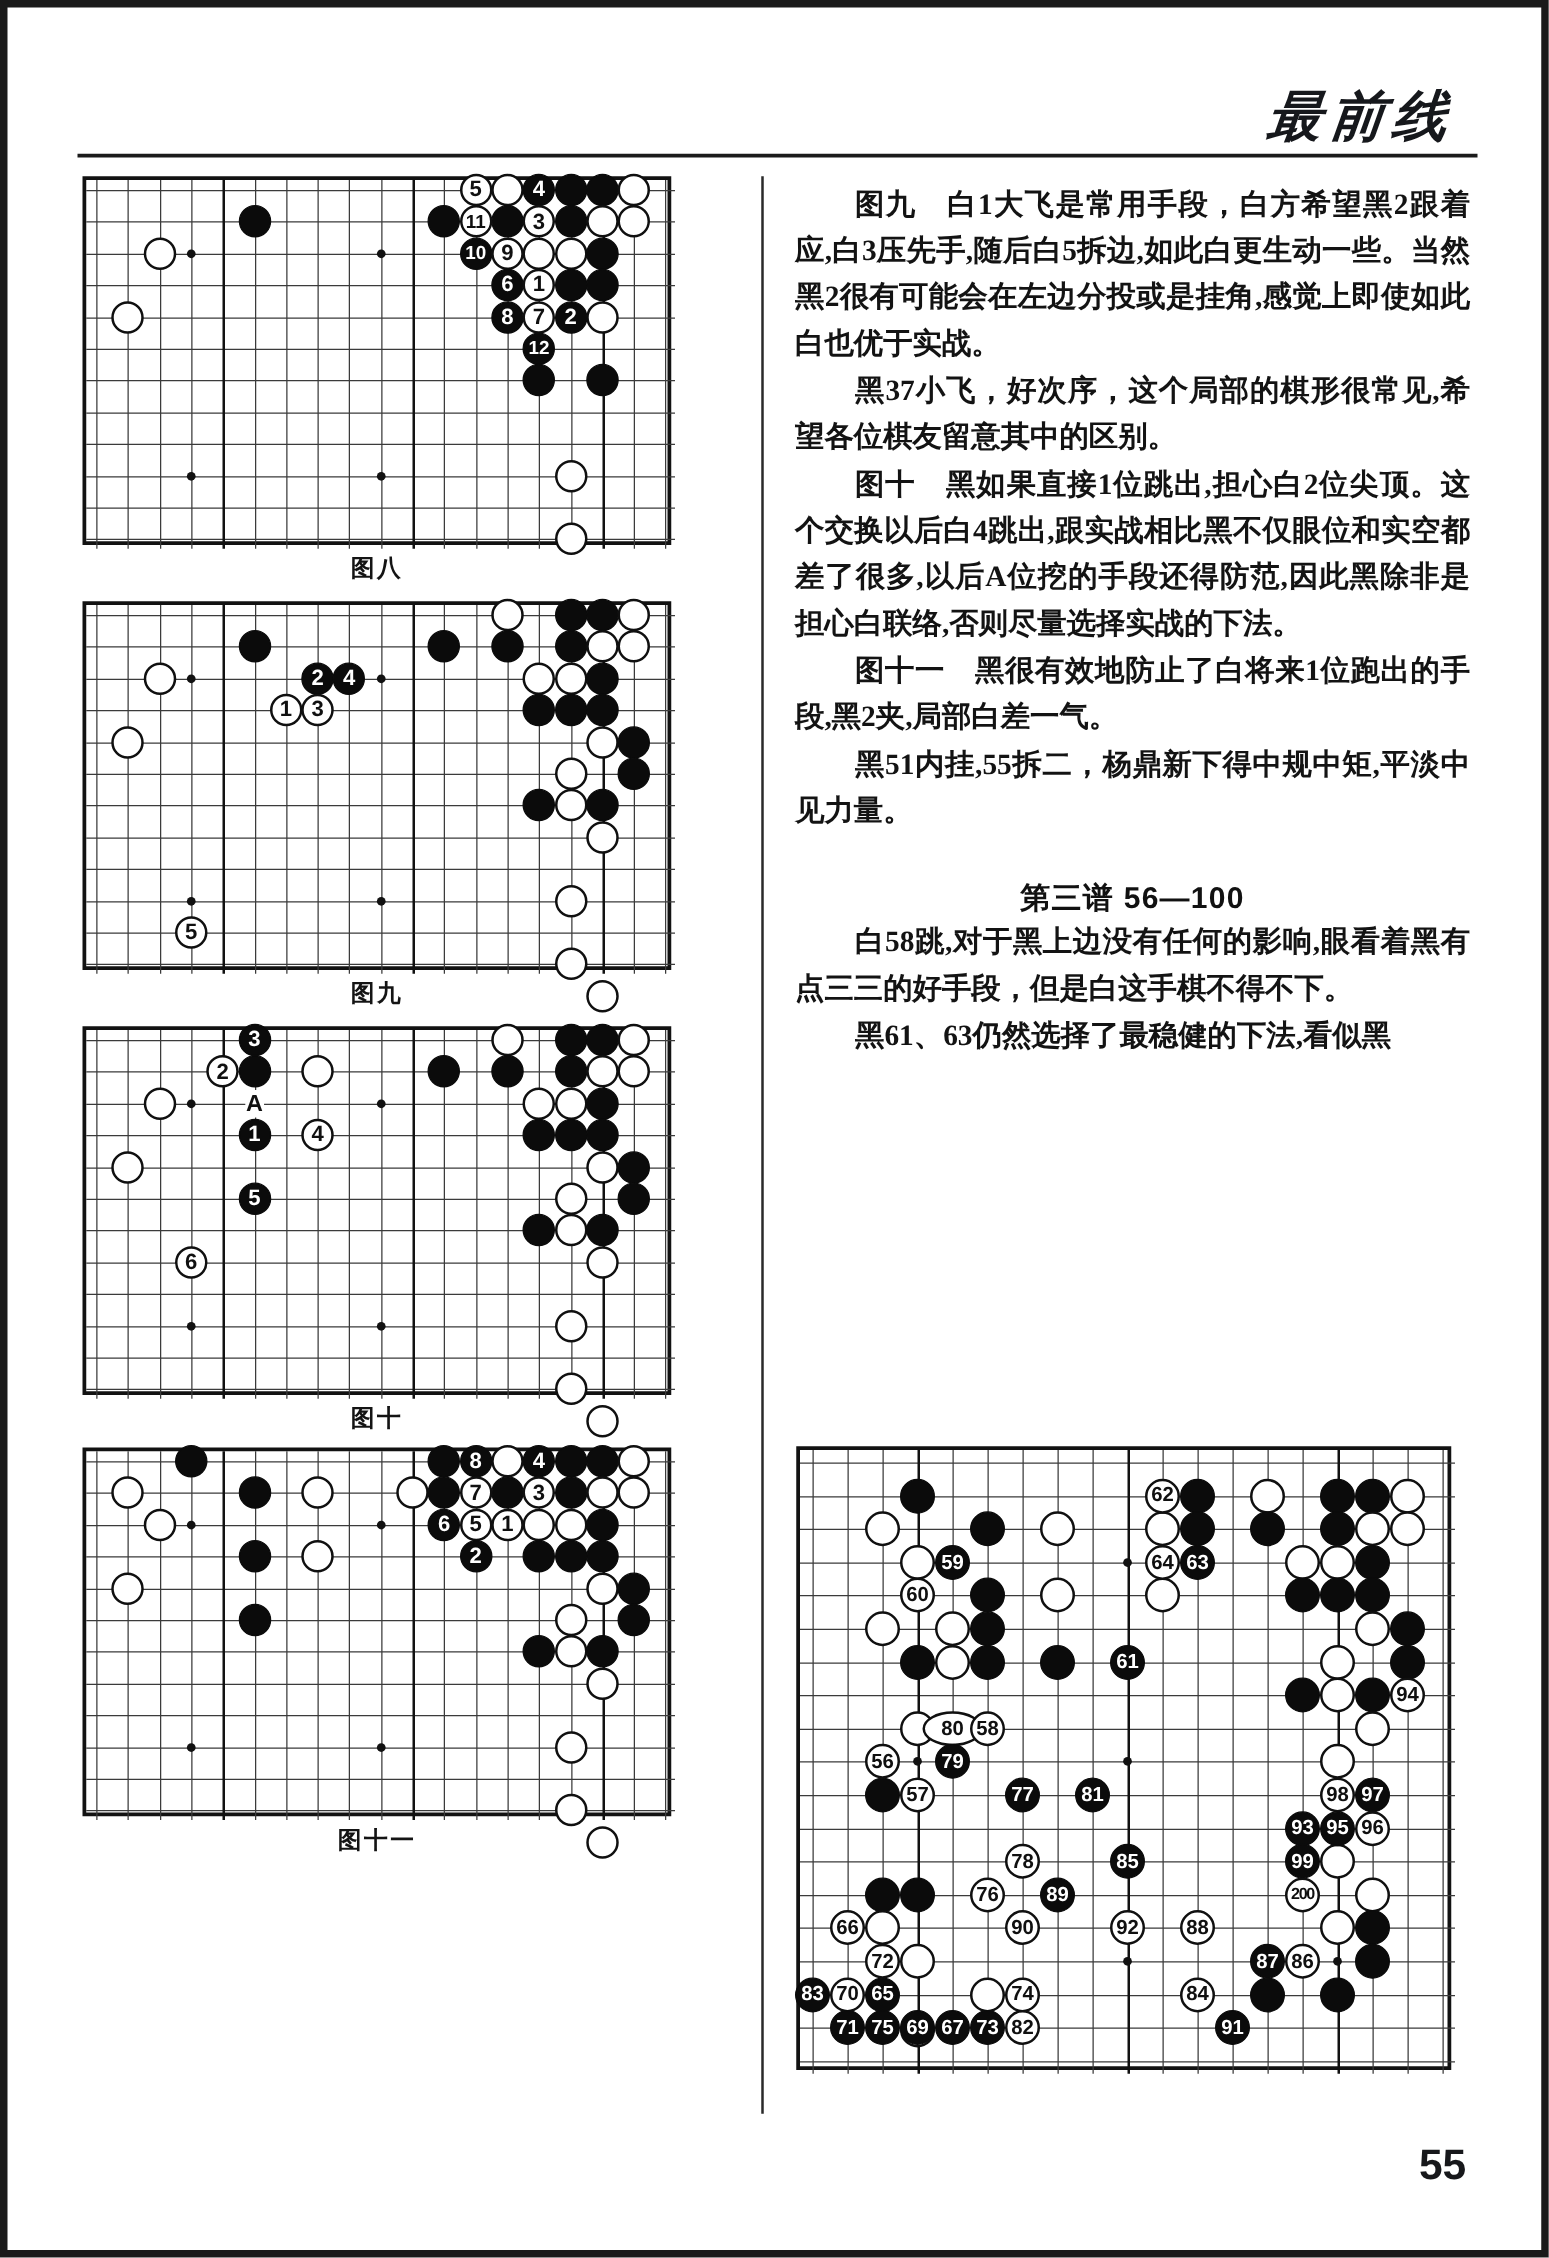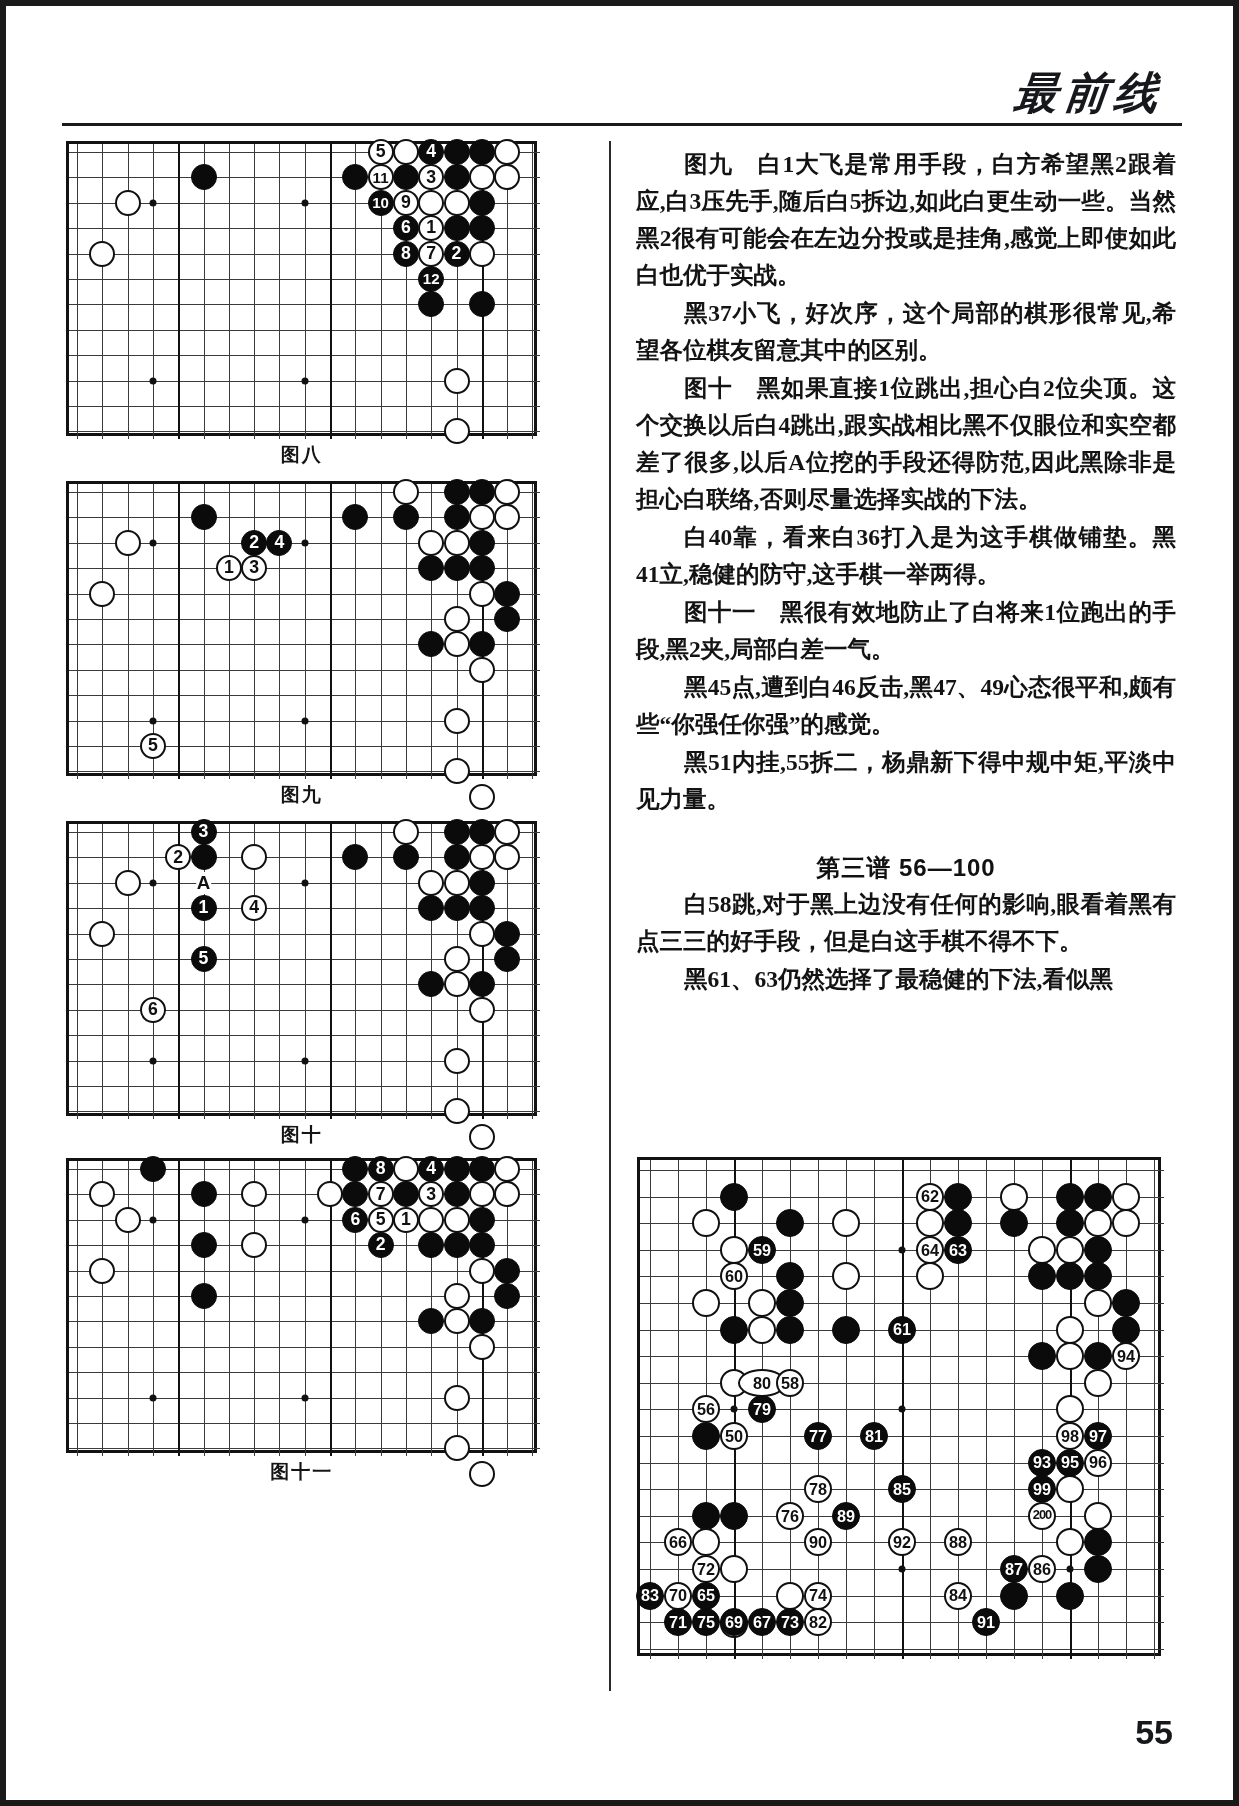--- a/index.html
+++ b/index.html
@@ -462,23 +462,21 @@
           <div class="stone w" style="width: 26px; height: 26px; left: 412.8px; top: 312.8px; z-index: 3;"></div>
         </div>
         <div class="caption" style="top: 301.4px; width: 471.4px;">图十一</div>
       </div>
     </div>
 
   <div class="textcol">
     <p class="para">图九　白1大飞是常用手段，白方希望黑2跟着应,白3压先手,随后白5拆边,如此白更生动一些。当然黑2很有可能会在左边分投或是挂角,感觉上即使如此白也优于实战。</p>
     <p class="para">黑37小飞，好次序，这个局部的棋形很常见,希望各位棋友留意其中的区别。</p>
     <p class="para">图十　黑如果直接1位跳出,担心白2位尖顶。这个交换以后白4跳出,跟实战相比黑不仅眼位和实空都差了很多,以后A位挖的手段还得防范,因此黑除非是担心白联络,否则尽量选择实战的下法。</p>
-    <p class="para">白40靠，看来白36打入是为这手棋做铺垫。黑41立,稳健的防守,这手棋一举两得。</p>
     <p class="para">图十一　黑很有效地防止了白将来1位跑出的手段,黑2夹,局部白差一气。</p>
-    <p class="para">黑45点,遭到白46反击,黑47、49心态很平和,颇有些“你强任你强”的感觉。</p>
     <p class="para">黑51内挂,55拆二，杨鼎新下得中规中矩,平淡中见力量。</p>
     <div class="section-title">第三谱 56—100</div>
     <p class="para normal">白58跳,对于黑上边没有任何的影响,眼看着黑有点三三的好手段，但是白这手棋不得不下。</p>
     <p class="para normal">黑61、63仍然选择了最稳健的下法,看似黑</p>
   </div>
 
   <div id="main-diagram-host">
       <div class="diagram-wrap" style="left: 631px; top: 1151px;">
         <div class="board" style="width: 524px; height: 498.8px;">
           <div class="gline h" style="left: 0px; top: 10px; width: 524px;"></div>
@@ -575,21 +573,21 @@
           <div class="stone b" style="width: 28px; height: 28px; left: 458px; top: 196.2px; z-index: 3;"></div>
           <div class="stone w" style="width: 28px; height: 28px; left: 486px; top: 196.2px; font-size: 16.24px; z-index: 5;">94</div>
           <div class="stone w" style="width: 28px; height: 28px; left: 94px; top: 222.8px; z-index: 3;"></div>
           <div class="stone w" style="width: 48px; height: 28px; left: 122px; top: 222.8px; font-size: 16.24px; z-index: 5;">80</div>
           <div class="stone w" style="width: 28px; height: 28px; left: 150px; top: 222.8px; font-size: 16.24px; z-index: 5;">58</div>
           <div class="stone w" style="width: 28px; height: 28px; left: 458px; top: 222.8px; z-index: 3;"></div>
           <div class="stone w" style="width: 28px; height: 28px; left: 66px; top: 249.4px; font-size: 16.24px; z-index: 5;">56</div>
           <div class="stone b" style="width: 28px; height: 28px; left: 122px; top: 249.4px; font-size: 16.24px; z-index: 5;">79</div>
           <div class="stone w" style="width: 28px; height: 28px; left: 430px; top: 249.4px; z-index: 3;"></div>
           <div class="stone b" style="width: 28px; height: 28px; left: 66px; top: 276px; z-index: 3;"></div>
-          <div class="stone w" style="width: 28px; height: 28px; left: 94px; top: 276px; font-size: 16.24px; z-index: 5;">50</div>
+          <div class="stone w" style="width: 28px; height: 28px; left: 94px; top: 276px; font-size: 16.24px; z-index: 5;">57</div>
           <div class="stone b" style="width: 28px; height: 28px; left: 178px; top: 276px; font-size: 16.24px; z-index: 5;">77</div>
           <div class="stone b" style="width: 28px; height: 28px; left: 234px; top: 276px; font-size: 16.24px; z-index: 5;">81</div>
           <div class="stone w" style="width: 28px; height: 28px; left: 430px; top: 276px; font-size: 16.24px; z-index: 5;">98</div>
           <div class="stone b" style="width: 28px; height: 28px; left: 458px; top: 276px; font-size: 16.24px; z-index: 5;">97</div>
           <div class="stone b" style="width: 28px; height: 28px; left: 402px; top: 302.6px; font-size: 16.24px; z-index: 5;">93</div>
           <div class="stone b" style="width: 28px; height: 28px; left: 430px; top: 302.6px; font-size: 16.24px; z-index: 5;">95</div>
           <div class="stone w" style="width: 28px; height: 28px; left: 458px; top: 302.6px; font-size: 16.24px; z-index: 5;">96</div>
           <div class="stone w" style="width: 28px; height: 28px; left: 178px; top: 329.2px; font-size: 16.24px; z-index: 5;">78</div>
           <div class="stone b" style="width: 28px; height: 28px; left: 262px; top: 329.2px; font-size: 16.24px; z-index: 5; text-align: center;">85</div>
           <div class="stone b" style="width: 28px; height: 28px; left: 402px; top: 329.2px; font-size: 16.24px; z-index: 5;">99</div>

